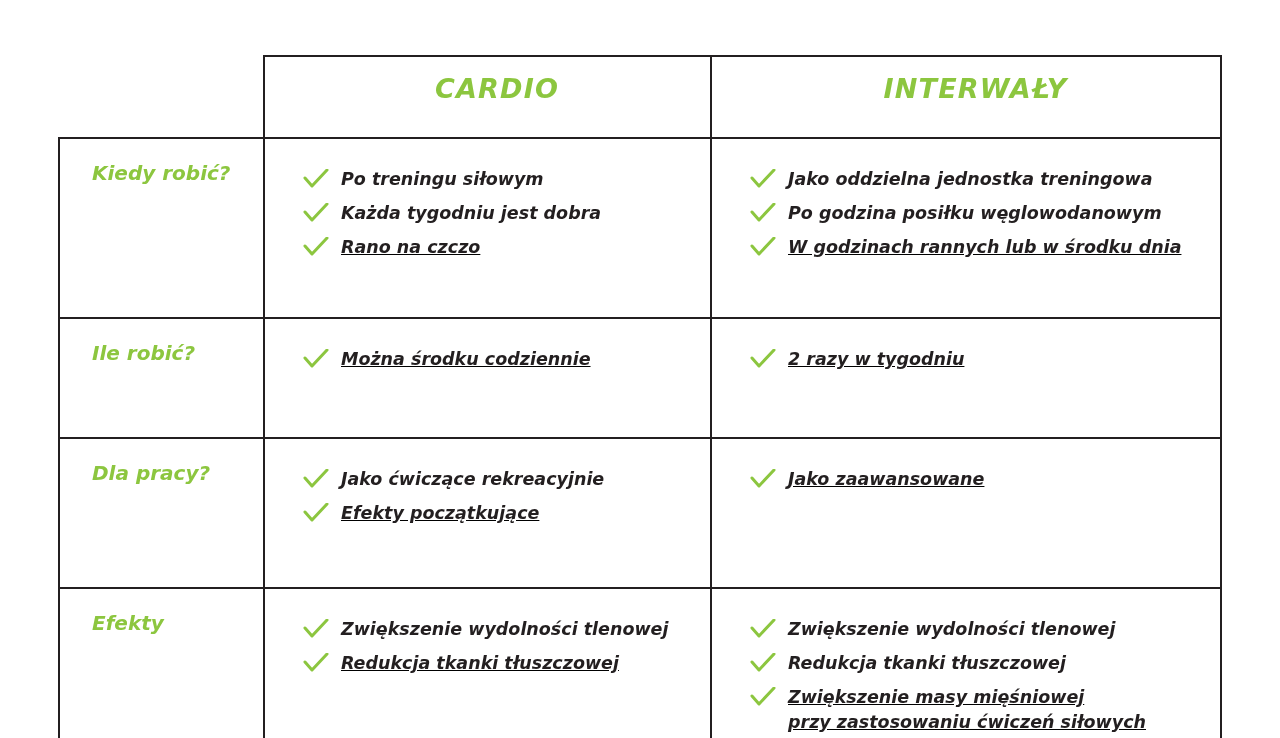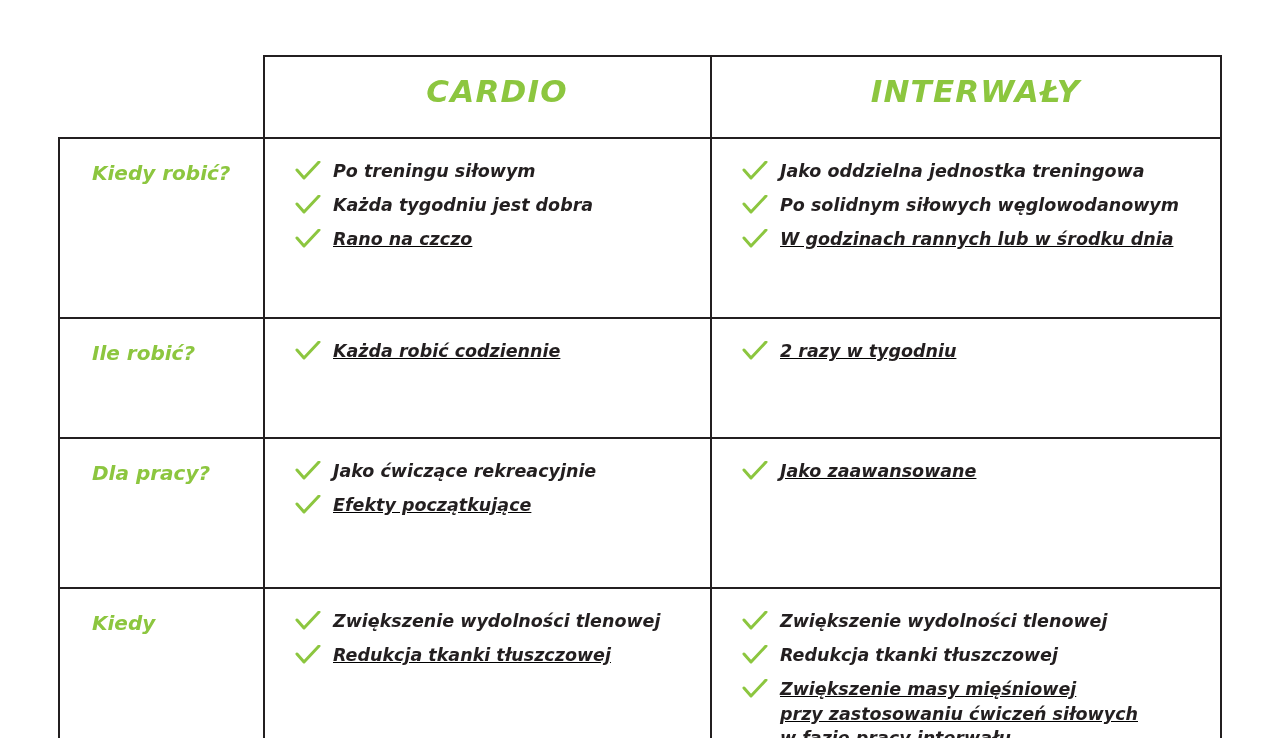--- a/index.html
+++ b/index.html
@@ -49,21 +49,21 @@
   th.col-head {
     text-align: center;
     padding: 16px 0 18px 0;
     height: 46px;
   }
 
   .col-head-text {
     font-family: "DejaVu Sans", sans-serif;
     font-style: italic;
     font-weight: bold;
-    font-size: 31px;
+    font-size: 27px;
     letter-spacing: 1.2px;
     color: #8cc63f;
     text-transform: uppercase;
     margin-left: 19px;
   }
 
   td.row-label {
     padding: 22px 10px 18px 32px;
   }
 
@@ -75,21 +75,21 @@
     color: #8cc63f;
     line-height: 1.2;
   }
 
   td.cell-list {
     padding: 20px 14px 18px 30px;
   }
 
   ul.items {
     list-style: none;
-    margin: 0;
+    margin: 8px;
     padding: 0;
   }
 
   ul.items li {
     display: flex;
     align-items: flex-start;
     margin: 0 0 9px 0;
   }
   ul.items li:last-child { margin-bottom: 0; text-decoration: underline; }
 
@@ -182,21 +182,21 @@
                   </svg>
               </span>
               <span class="item-text">Jako oddzielna jednostka treningowa</span>
             </li>
             <li>
               <span class="check">
                 <svg width="26" height="20" viewBox="0 0 26 20">
                     <path d="M2 9 L9 17 L24 1" fill="none" stroke="#8CC63F" stroke-width="3" stroke-linecap="round" stroke-linejoin="round"></path>
                   </svg>
               </span>
-              <span class="item-text">Po solidnym siłowych węglowodanowym</span>
+              <span class="item-text">Po godzina posiłku węglowodanowym</span>
             </li>
             <li>
               <span class="check">
                 <svg width="26" height="20" viewBox="0 0 26 20">
                     <path d="M2 9 L9 17 L24 1" fill="none" stroke="#8CC63F" stroke-width="3" stroke-linecap="round" stroke-linejoin="round"></path>
                   </svg>
               </span>
               <span class="item-text">W godzinach rannych lub w środku dnia</span>
             </li>
           </ul>
@@ -208,21 +208,21 @@
           <span class="row-label-text">Ile robić?</span>
         </td>
         <td class="cell-list">
           <ul class="items">
             <li>
               <span class="check">
                 <svg width="26" height="20" viewBox="0 0 26 20">
                     <path d="M2 9 L9 17 L24 1" fill="none" stroke="#8CC63F" stroke-width="3" stroke-linecap="round" stroke-linejoin="round"></path>
                   </svg>
               </span>
-              <span class="item-text">Każda robić codziennie</span>
+              <span class="item-text">Można środku codziennie</span>
             </li>
           </ul>
         </td>
         <td class="cell-list">
           <ul class="items">
             <li>
               <span class="check">
                 <svg width="26" height="20" viewBox="0 0 26 20">
                     <path d="M2 9 L9 17 L24 1" fill="none" stroke="#8CC63F" stroke-width="3" stroke-linecap="round" stroke-linejoin="round"></path>
                   </svg>
@@ -266,21 +266,21 @@
                   </svg>
               </span>
               <span class="item-text">Jako zaawansowane</span>
             </li>
           </ul>
         </td>
       </tr>
 
       <tr class="r-efekty">
         <td class="row-label">
-          <span class="row-label-text">Kiedy</span>
+          <span class="row-label-text">Efekty</span>
         </td>
         <td class="cell-list">
           <ul class="items">
             <li>
               <span class="check">
                 <svg width="26" height="20" viewBox="0 0 26 20">
                     <path d="M2 9 L9 17 L24 1" fill="none" stroke="#8CC63F" stroke-width="3" stroke-linecap="round" stroke-linejoin="round"></path>
                   </svg>
               </span>
               <span class="item-text">Zwiększenie wydolności tlenowej</span>

